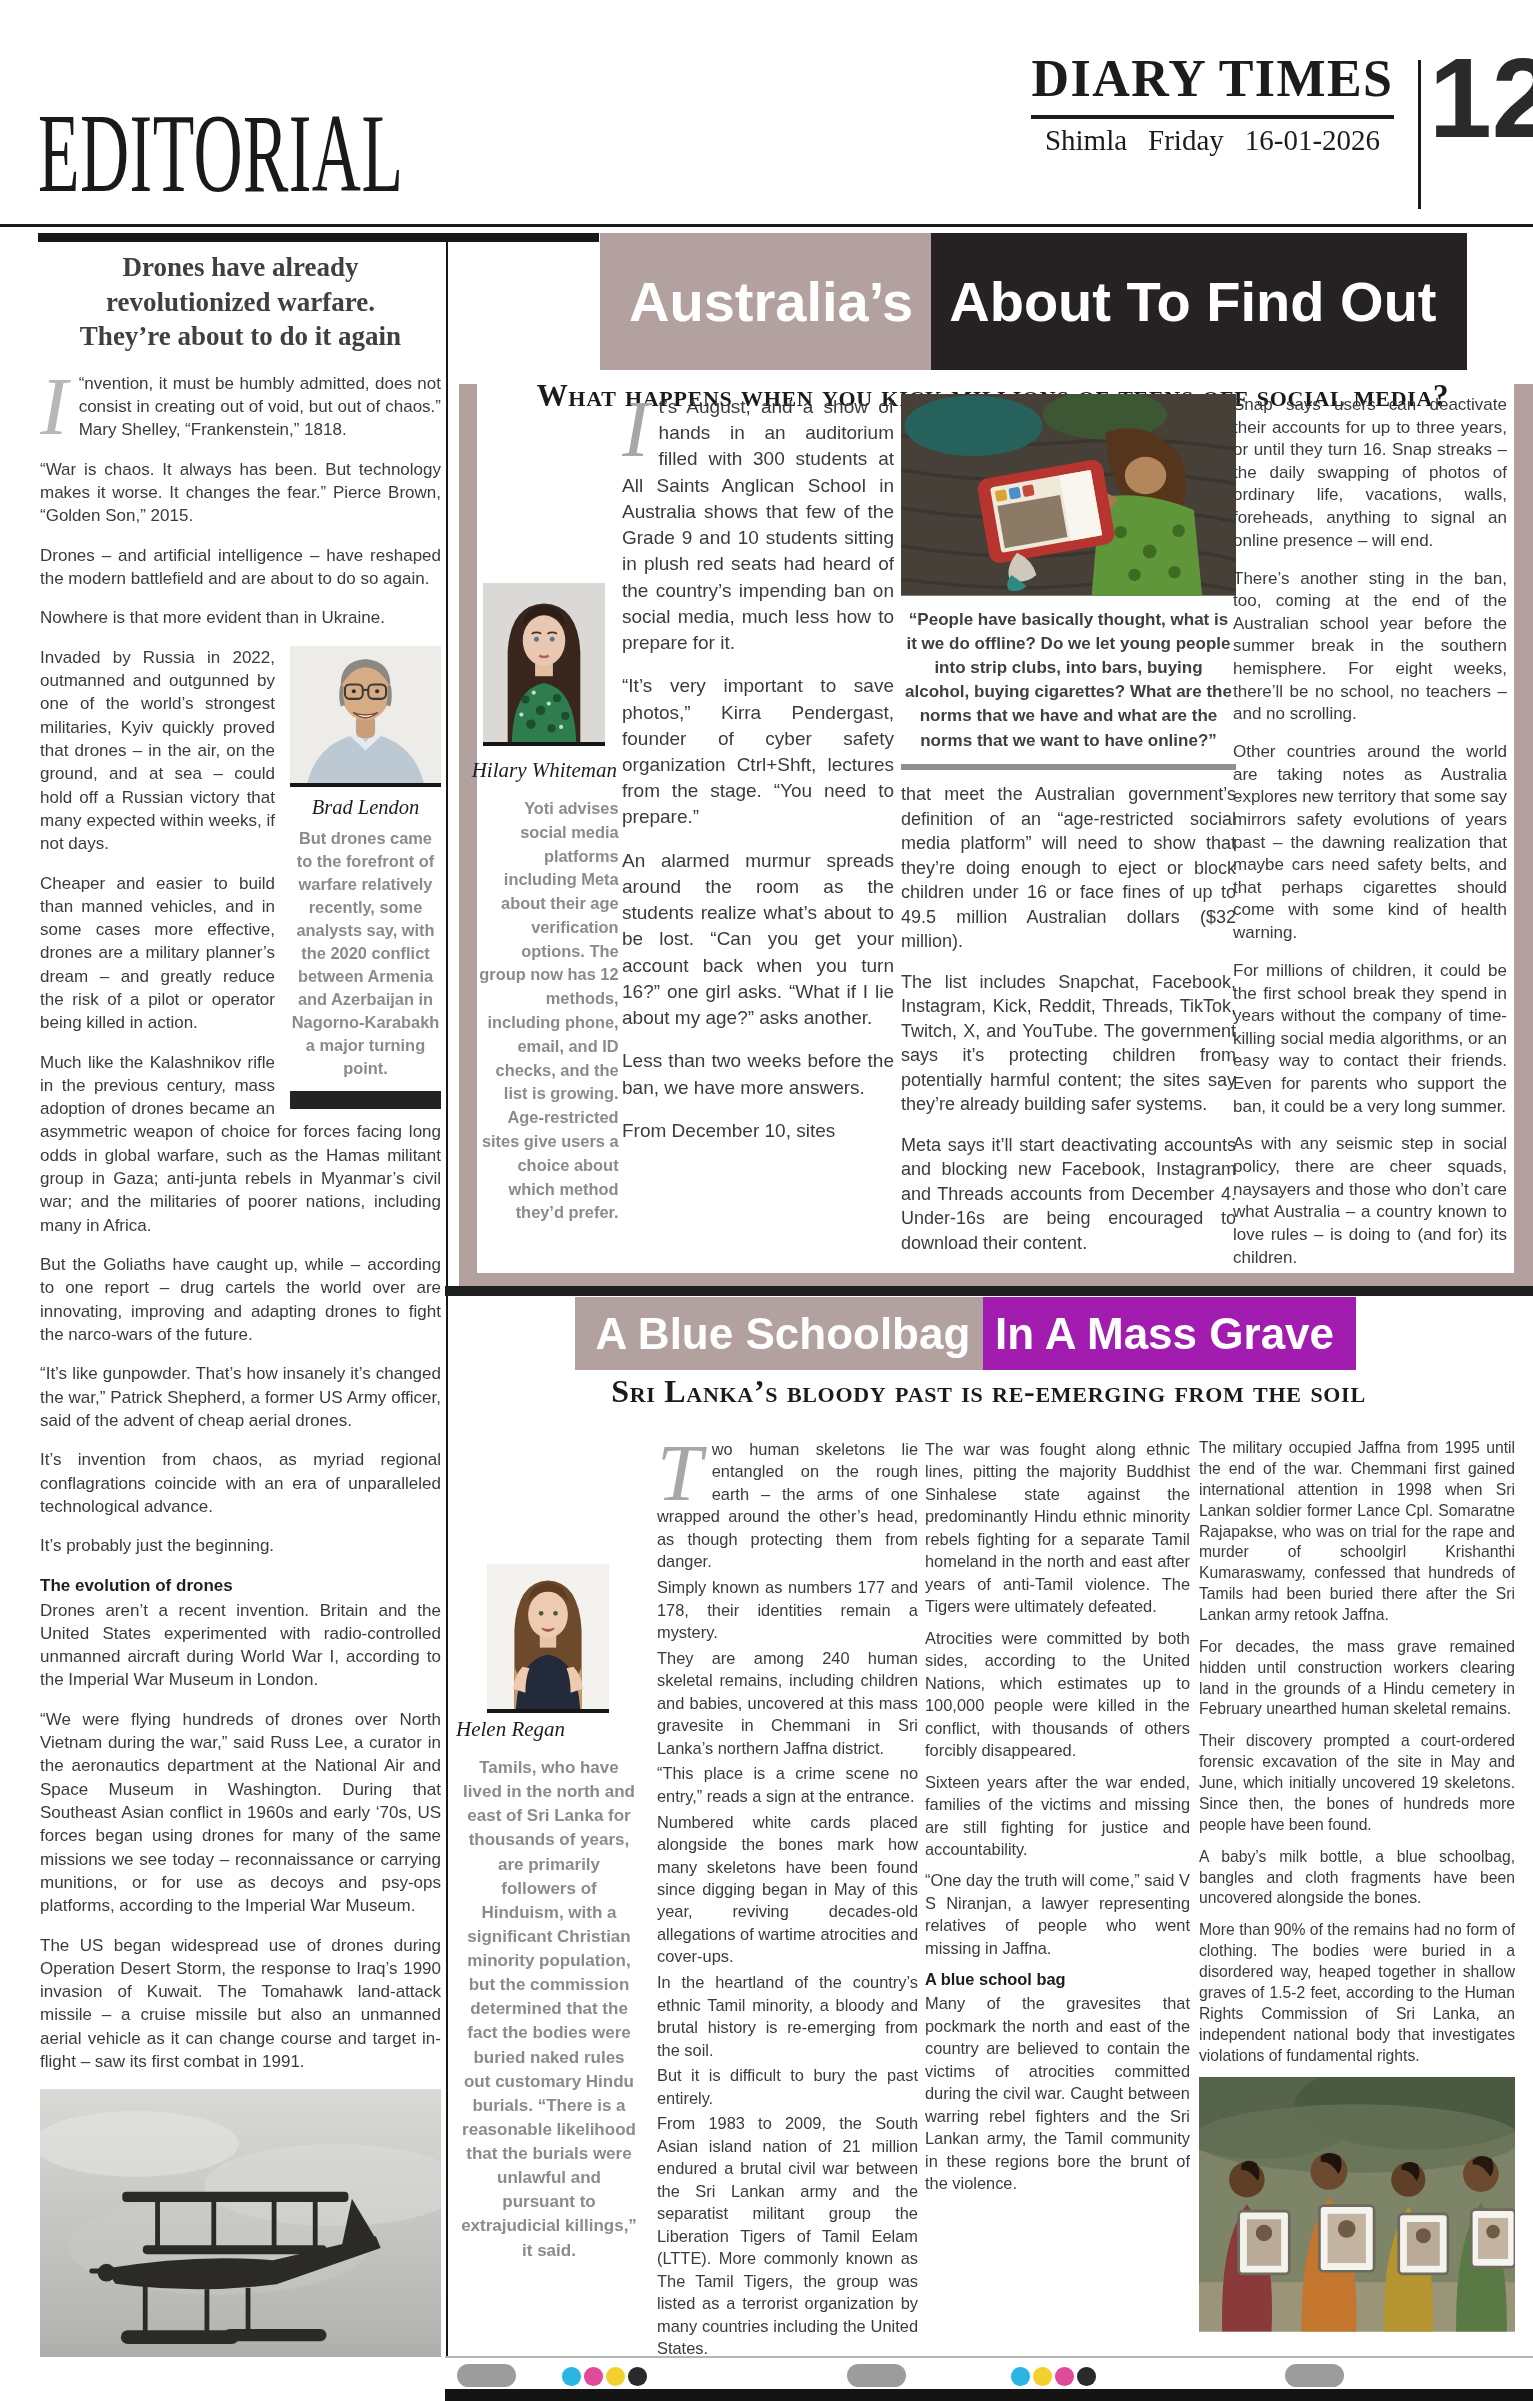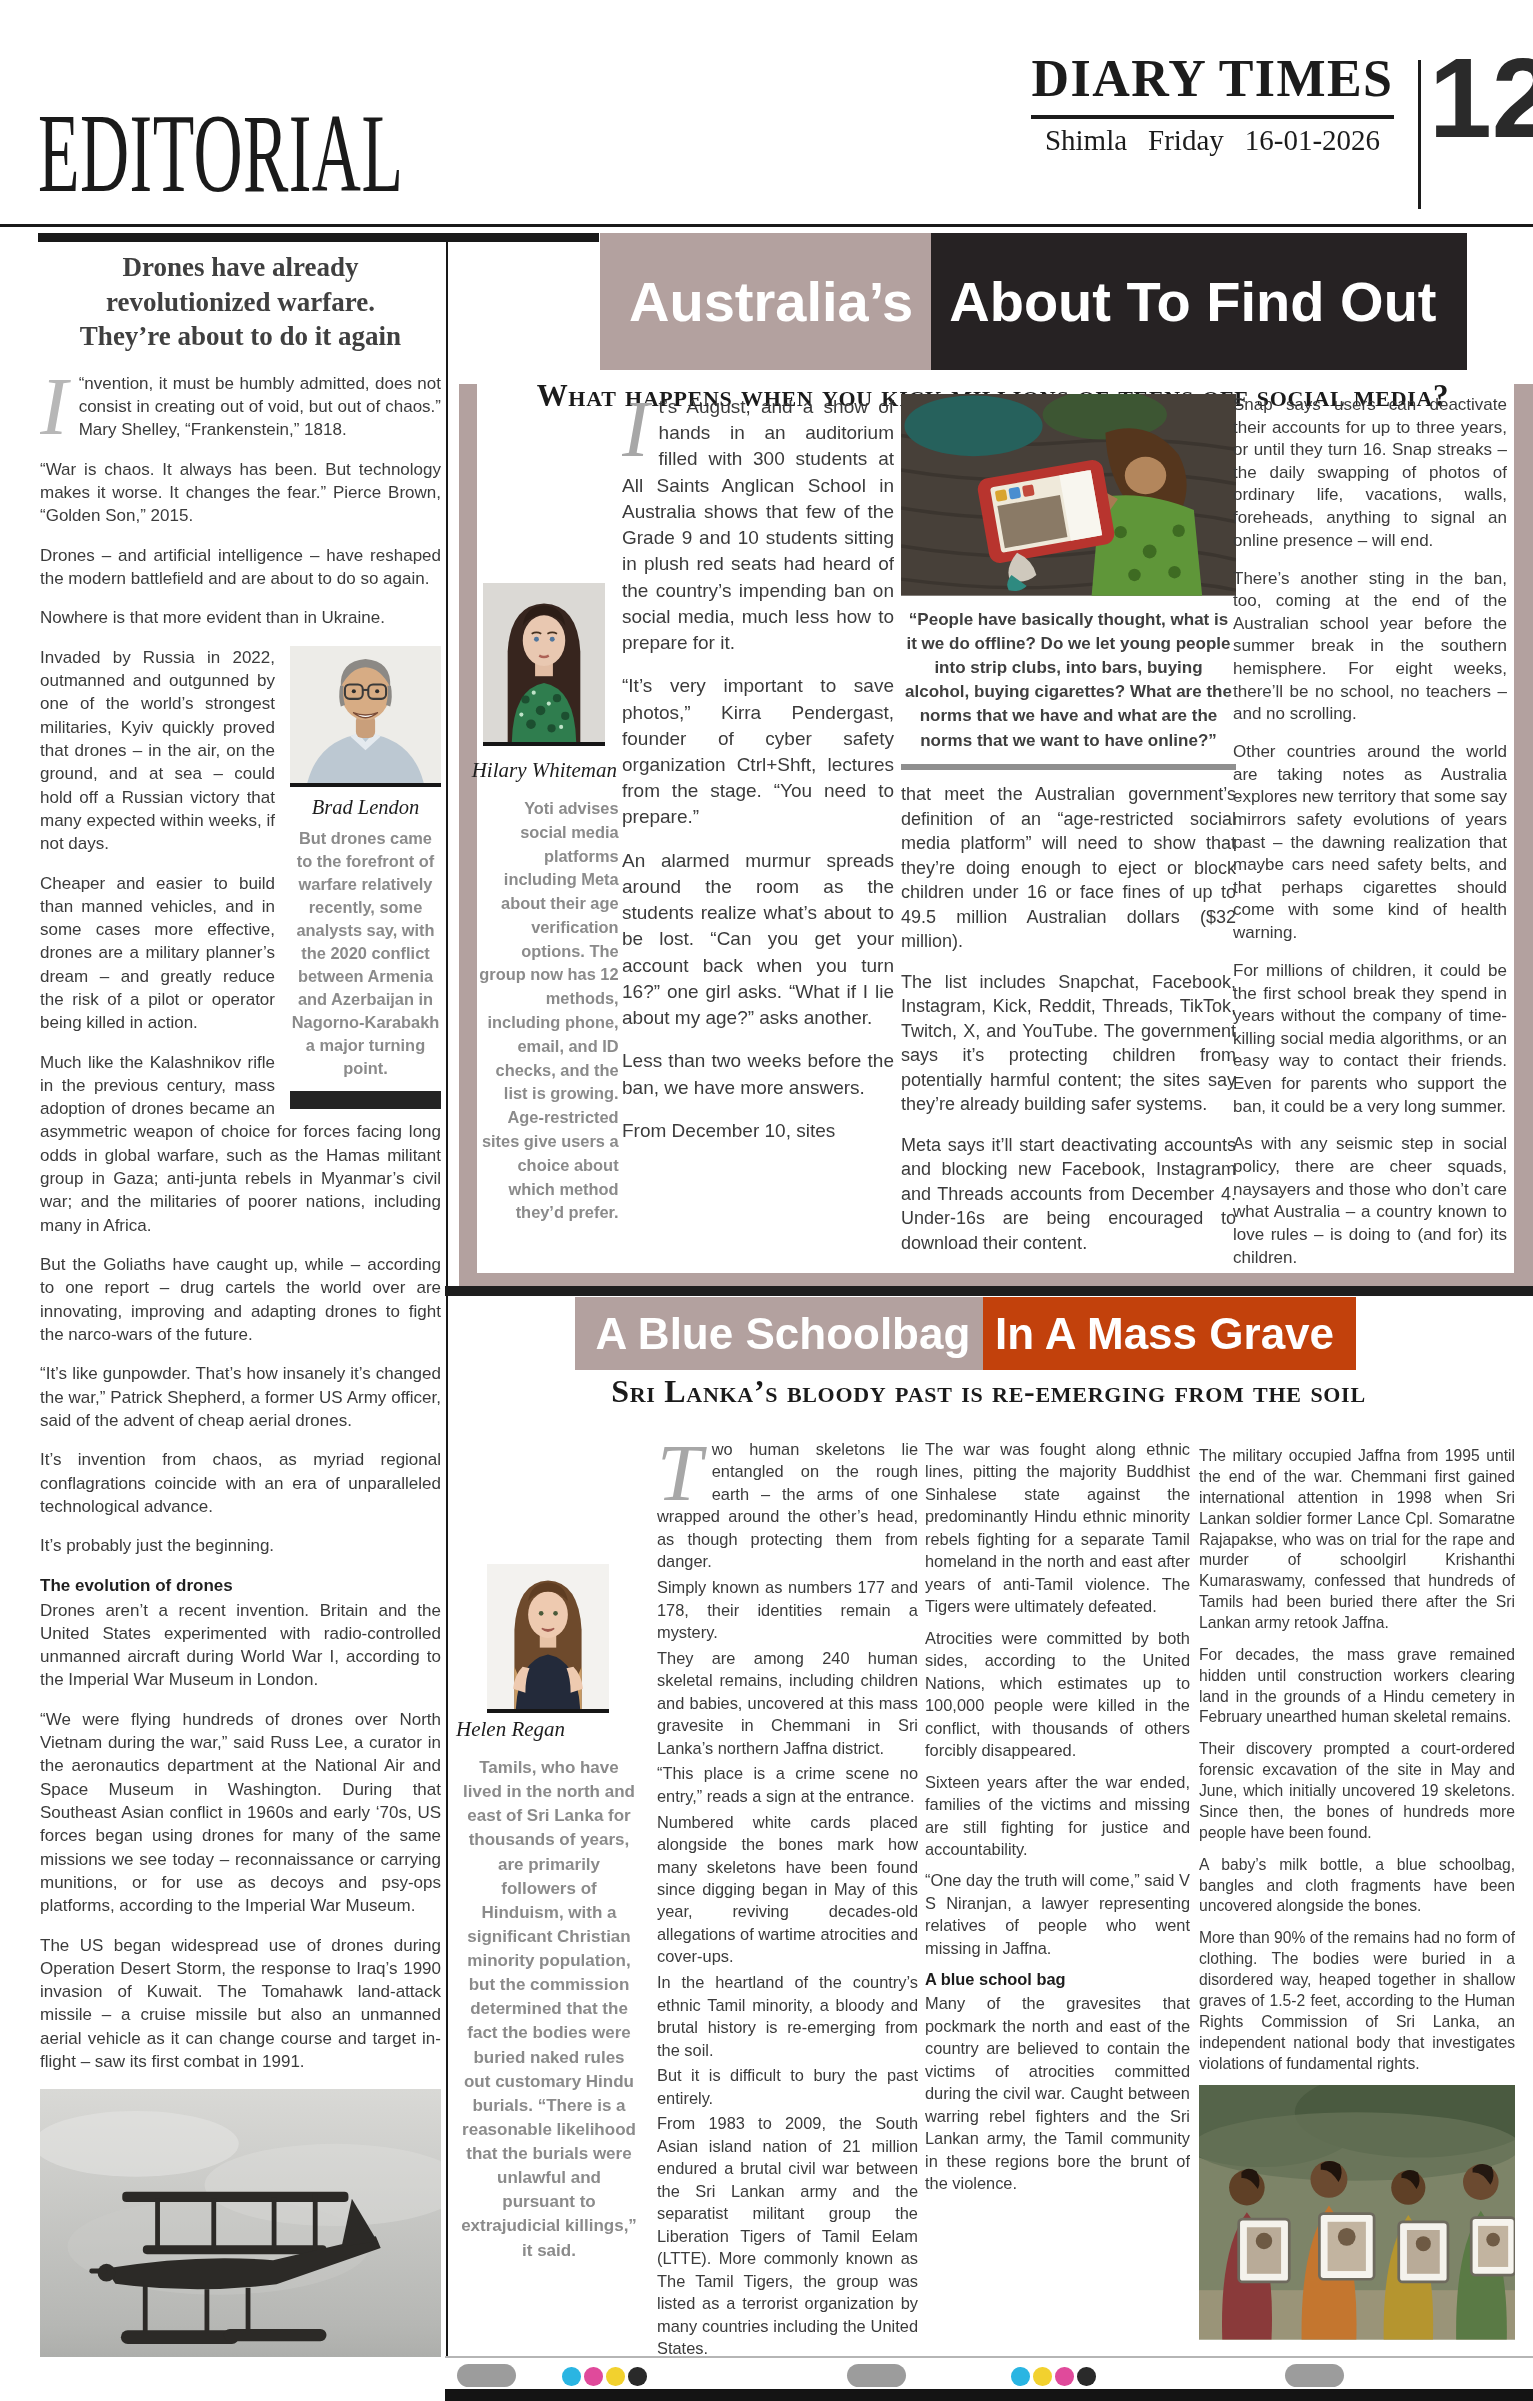--- a/index.html
+++ b/index.html
@@ -67,33 +67,33 @@
   .child-cap{font-weight:bold;font-size:17px;line-height:1.42;color:#3f3f3f;text-align:center;margin:12.3px 2.7px 11px;}
   .col2-divider{height:6.2px;background:#8f8f8f;margin-bottom:12.3px;}
 
   
   .mid-black-rule{position:absolute;left:445px;top:1286px;width:1089px;height:10.3px;background:#1e1e1e;}
 
   
   #srilanka{position:absolute;left:445px;top:1296px;width:1089px;height:1062px;}
   .sl-headline{left:130px;top:1.4px;font-size:44px;}
   .sl-hl-a{background:#b3a19f;color:#fff;padding:15px 12.3px 13.7px 20.5px;text-align:center;}
-  .sl-hl-b{background:#c2410c;color:#fff;padding:15px 22px 13.7px 12.3px;}
+  .sl-hl-b{background:#a21caf;color:#fff;padding:15px 22px 13.7px 12.3px;}
   .sl-subhead{left:27px;top:77px;width:1033px;font-size:32px;}
   .sl-photo{position:absolute;left:42px;top:268px;width:122px;}
   .sl-name{position:absolute;left:11px;top:421px;width:185px;text-align:left;
     font-family:"Liberation Serif",serif;font-style:italic;font-size:21px;color:#1d1d1d;}
   .sl-cap{position:absolute;left:15px;top:460px;width:178px;text-align:center;
     font-weight:bold;font-size:17px;line-height:1.42;color:#8b8b8b;}
   .sl-col1{left:212px;top:142px;width:261px;height:917px;font-size:16.4px;line-height:1.37;}
   .sl-col1 p{margin:0 0 .2em;}
   .sl-col2{left:480px;top:142px;width:265px;height:917px;font-size:16.4px;line-height:1.37;}
   .sl-col2 p{margin:0 0 .55em;}
   .sl-col3{left:754px;top:142px;width:316px;height:920px;font-size:15.7px;line-height:1.33;}
-  .sl-col3 p{margin:8px 0 .7em;}
+  .sl-col3 p{margin:0 0 .7em;}
   .sl-subhead2{font-weight:bold;color:#1c1c1c;margin-bottom:.1em !important;}
   .grave-fig{margin-top:4.1px;}
   .grave-fig svg{display:block;width:100%;}
   .dropcap2{float:left;font-family:"Liberation Serif",serif;font-style:italic;font-size:81px;
     line-height:.72;color:#a7a7a7;margin:5.5px 9.6px 0 0;}
 
   
   .bottom-grayline{position:absolute;left:445px;top:2356px;width:1088px;height:2.1px;background:#b5b5b5;}
   .pill{position:absolute;top:2364px;height:23px;border-radius:11.6px;background:#9c9c9c;}
   .dot{position:absolute;top:2367px;width:18.5px;height:18.5px;border-radius:50%;}

